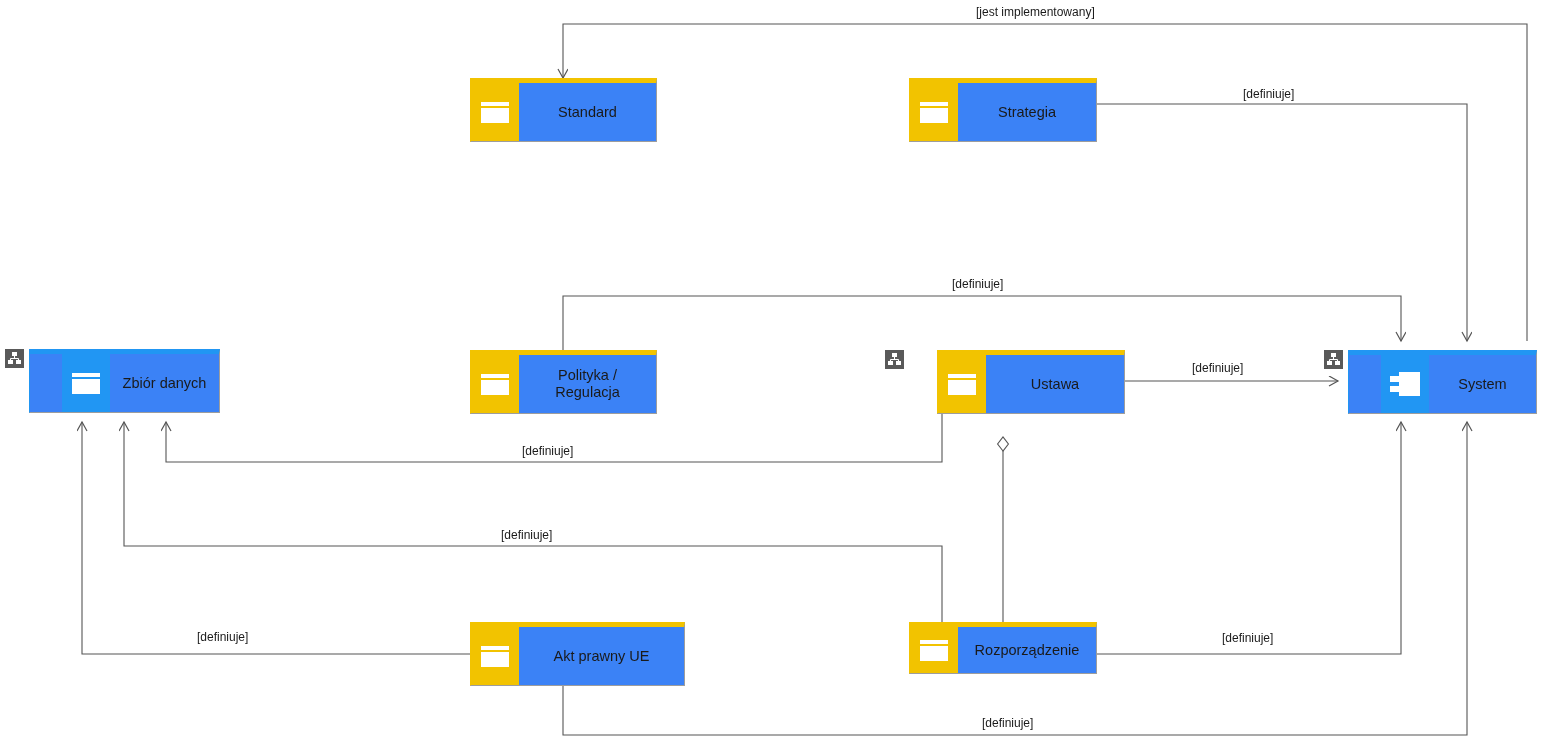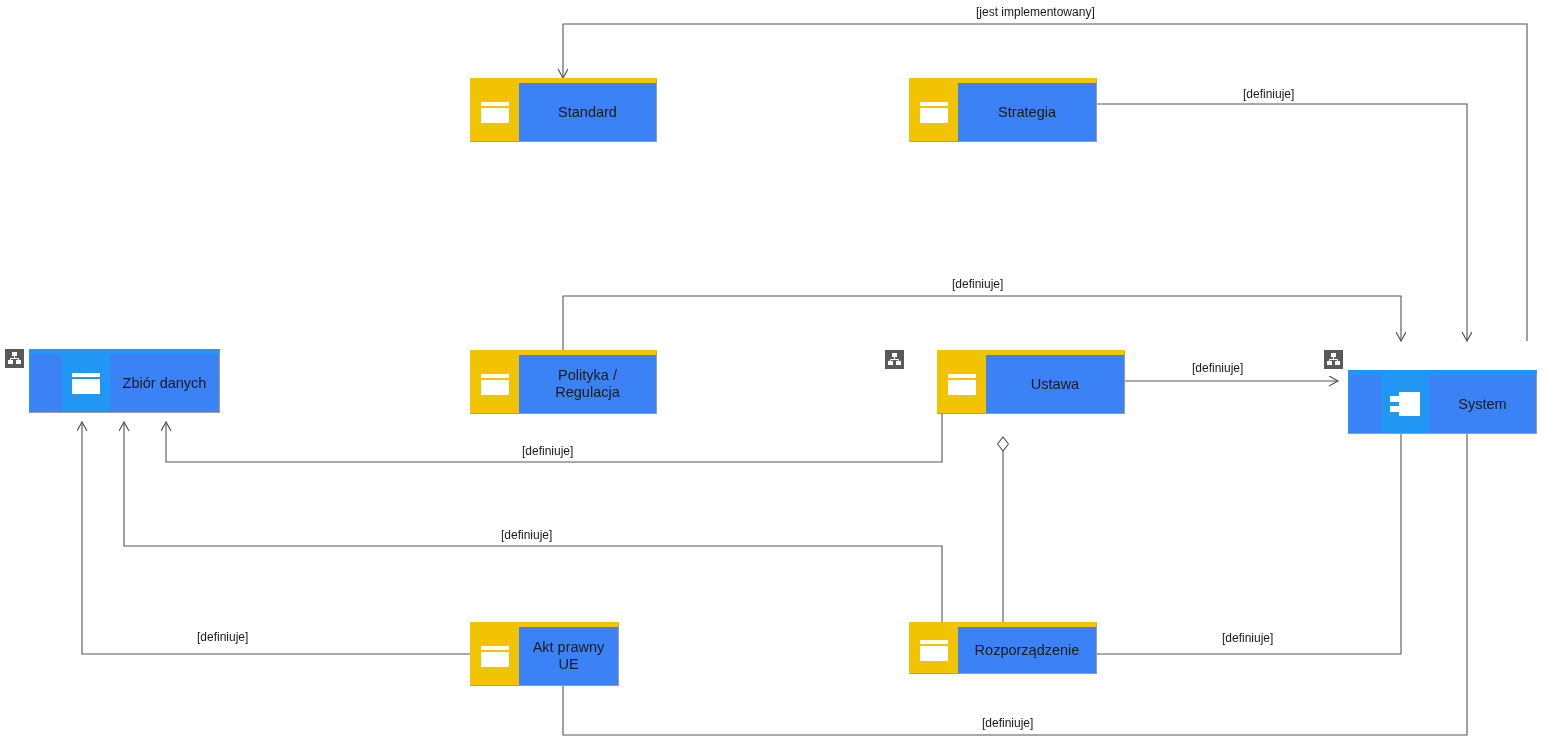--- a/index.html
+++ b/index.html
@@ -196,31 +196,31 @@
           <span class="glyph-doc"></span>
         </div>
         <div class="label-pane">Polityka / Regulacja</div>
       </div>
       <div class="node yellow" style="left: 909px; top: 350px; width: 188px; height: 64px; margin-left: 28px;">
         <div class="icon-pane">
           <span class="glyph-doc"></span>
         </div>
         <div class="label-pane">Ustawa</div>
       </div>
-      <div class="node blue" style="left: 1348px; top: 370px; width: 189px; height: 64px;">
+      <div class="node blue" style="left: 1348px; top: 350px; width: 189px; height: 64px;">
         <div class="icon-pane">
           <span class="glyph-component">
             <span class="body"></span>
             <span class="tab t1"></span>
             <span class="tab t2"></span>
           </span>
         </div>
         <div class="label-pane">System</div>
       </div>
-      <div class="node yellow" style="left: 470px; top: 622px; width: 149px; height: 64px;">
+      <div class="node yellow" style="left: 470px; top: 622px; width: 215px; height: 64px;">
         <div class="icon-pane">
           <span class="glyph-doc"></span>
         </div>
         <div class="label-pane">Akt prawny UE</div>
       </div>
       <div class="node yellow" style="left: 909px; top: 622px; width: 188px; height: 52px;">
         <div class="icon-pane">
           <span class="glyph-doc"></span>
         </div>
         <div class="label-pane">Rozporządzenie</div>

